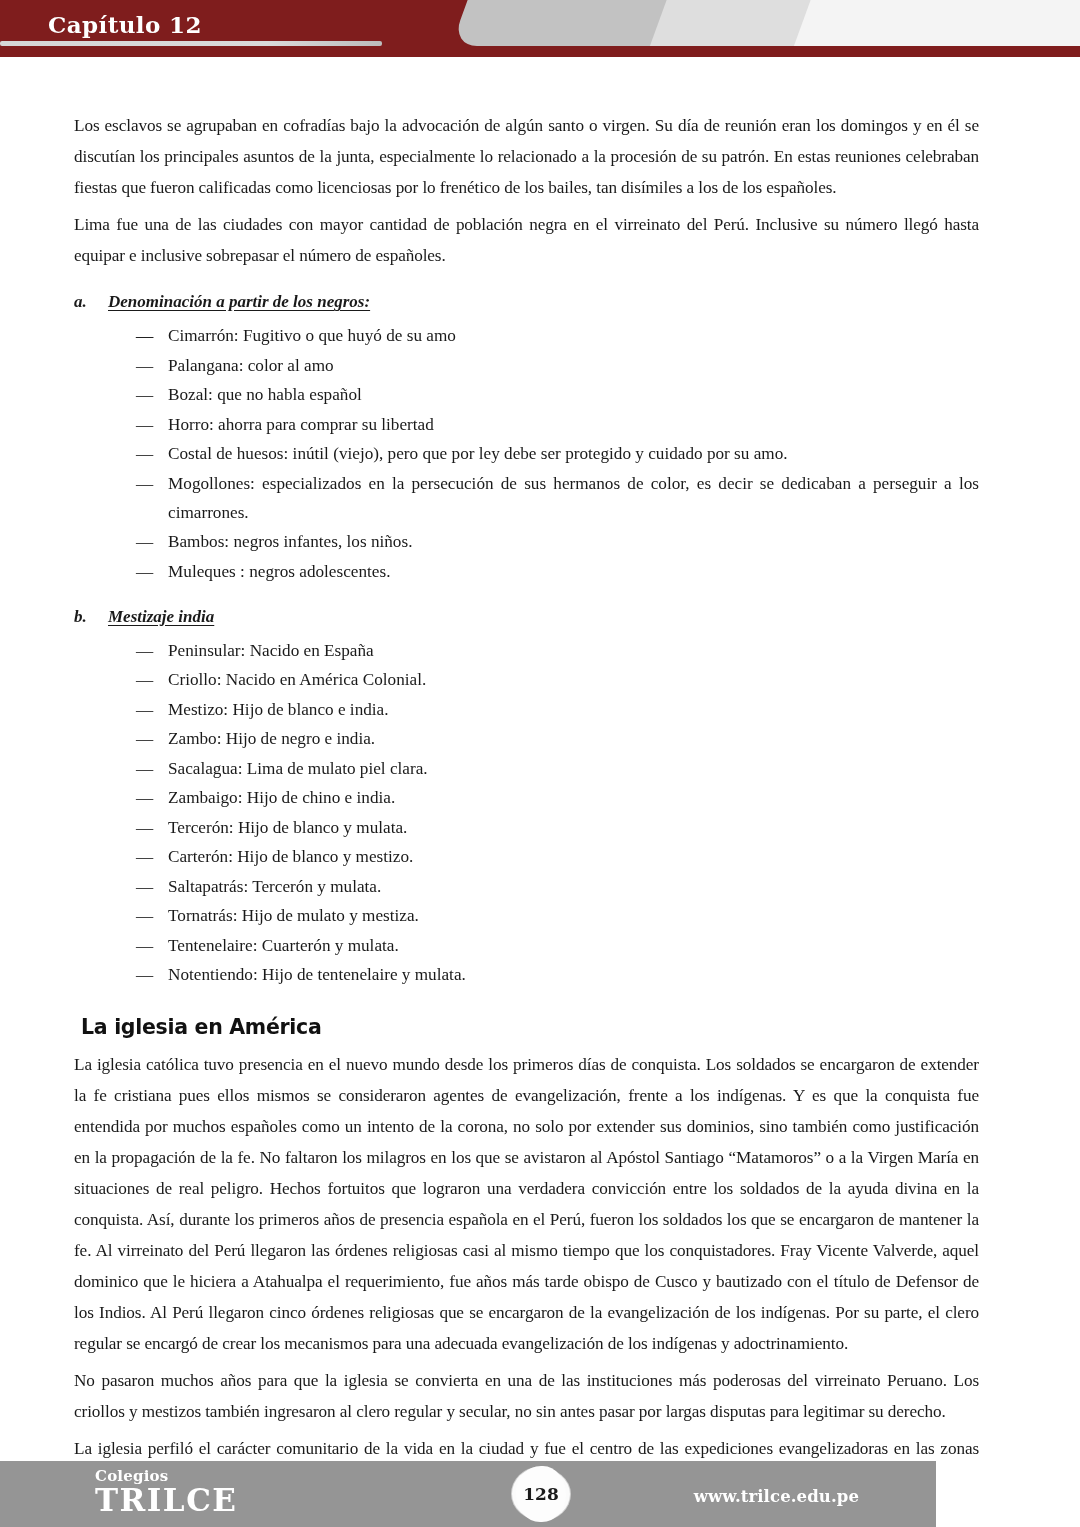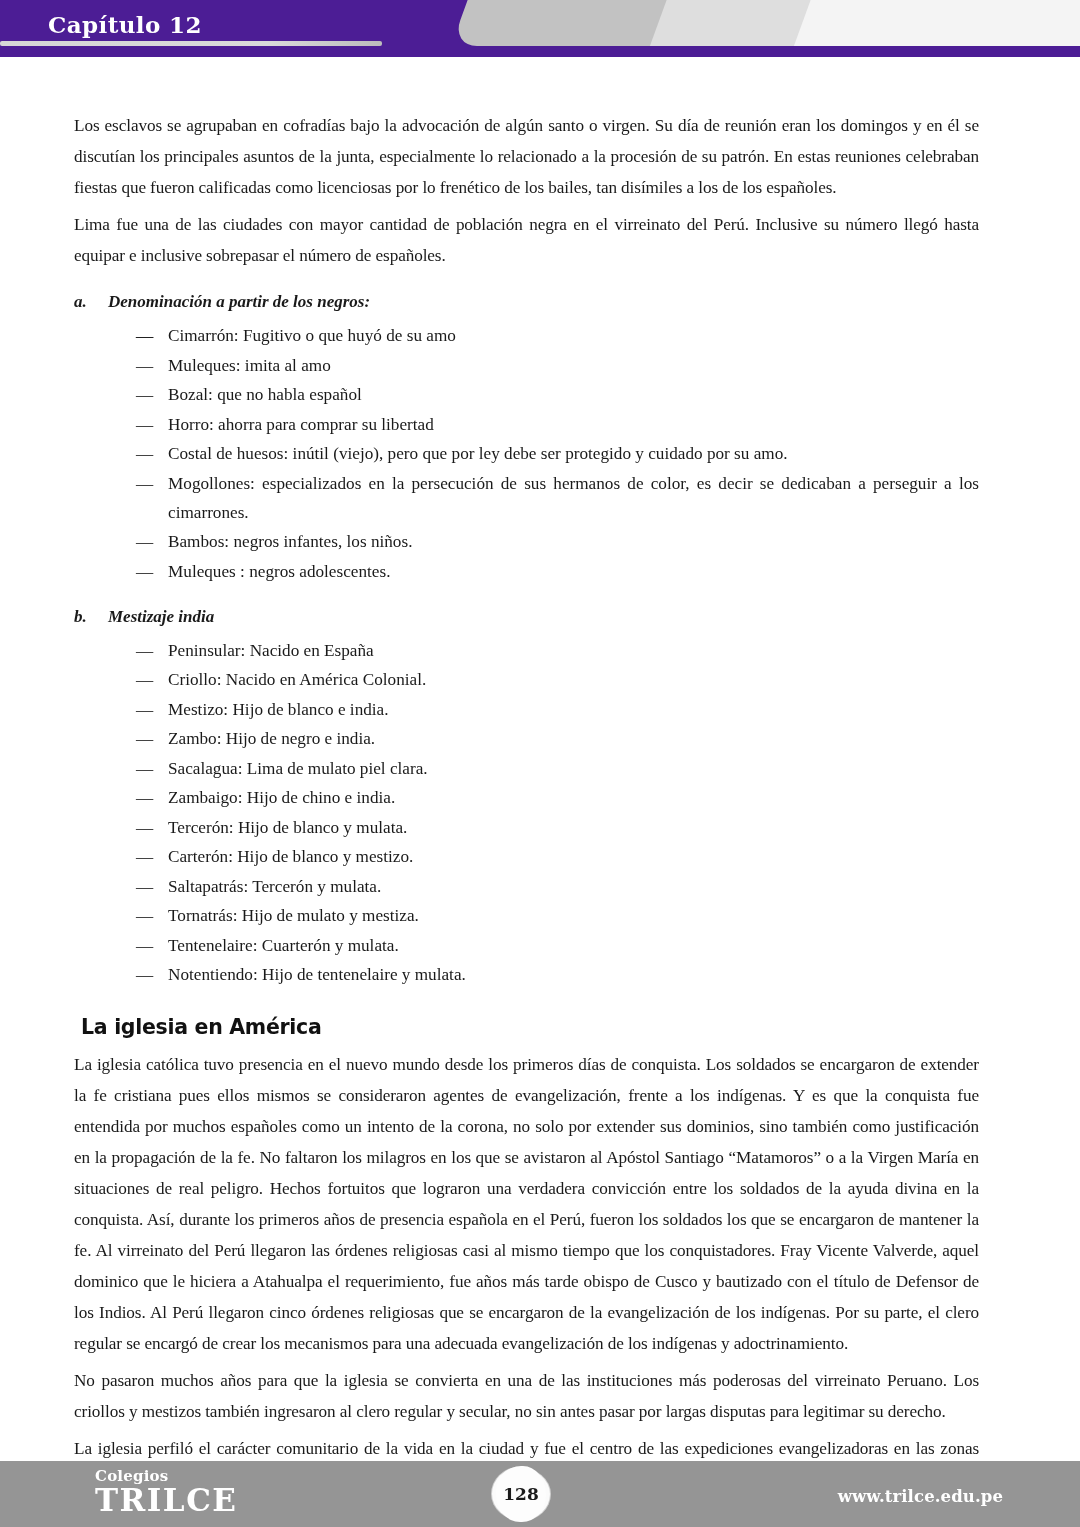--- a/index.html
+++ b/index.html
@@ -15,21 +15,21 @@
     color: #1a1a1a;
     overflow: hidden;
   }
 
   
   .header {
     position: absolute;
     top: 0; left: 0;
     width: 1080px;
     height: 57px;
-    background: #4c1d95;
+    background: #7f1d1d;
     overflow: hidden;
   }
   .header-band {
     position: absolute;
     top: -4px;
     height: 50px;
     transform: skewX(-20deg);
   }
   .band-1 {
     left: 460px;
@@ -93,20 +93,21 @@
   }
   .section-letter {
     font-weight: bold;
     font-style: italic;
     width: 34px;
     flex: 0 0 34px;
   }
   .section-title {
     font-weight: bold;
     font-style: italic;
+    text-decoration: underline;
     text-underline-offset: 3px;
   }
 
   ul.dashlist {
     list-style: none;
     margin: 0;
     padding: 0 0 0 62px;
   }
   ul.dashlist li {
     position: relative;
@@ -133,21 +134,21 @@
     margin: 26px 0 10px 7px;
     letter-spacing: -0.3px;
     color: #111;
   }
 
   
   .footer {
     position: absolute;
     left: 0;
     bottom: 0;
-    width: 1080px;
+    width: 936px;
     height: 66px;
     background: #959595;
   }
   .logo {
     position: absolute;
     left: 95px;
     top: 8px;
     color: #ffffff;
     font-family: "DejaVu Serif", "Liberation Serif", serif;
     line-height: 1;
@@ -160,21 +161,21 @@
     margin-bottom: 1px;
   }
   .logo .trilce {
     font-size: 31px;
     font-weight: bold;
     letter-spacing: 1.5px;
     display: block;
   }
   .page-badge {
     position: absolute;
-    left: 492px;
+    left: 512px;
     top: 7px;
     width: 58px;
     height: 52px;
     background: #fbfbfb;
     border-radius: 46% 54% 48% 52% / 50% 50% 50% 50%;
     box-shadow: 0 0 0 1px rgba(255,255,255,0.55);
   }
   .page-badge::before {
     content: "";
     position: absolute;
@@ -222,21 +223,21 @@
   <p class="para">Los esclavos se agrupaban en cofradías bajo la advocación de algún santo o virgen. Su día de reunión eran los domingos y en él se discutían los principales asuntos de la junta, especialmente lo relacionado a la procesión de su patrón. En estas reuniones celebraban fiestas que fueron calificadas como licenciosas por lo frenético de los bailes, tan disímiles a los de los españoles.</p>
   <p class="para">Lima fue una de las ciudades con mayor cantidad de población negra en el virreinato del Perú. Inclusive su número llegó hasta equipar e inclusive sobrepasar el número de españoles.</p>
 
   <div class="section-head">
     <span class="section-letter">a.</span>
     <span class="section-title">Denominación a partir de los negros:</span>
   </div>
   <ul class="dashlist">
     <li><span class="dash">—</span></li>
     <li><span class="dash">—</span><span>Cimarrón: Fugitivo o que huyó de su amo</span></li>
-    <li><span class="dash">—</span><span>Muleques: imita al amo</span></li>
+    <li><span class="dash">—</span><span>Palangana: color al amo</span></li>
     <li><span class="dash">—</span><span>Bozal: que no habla español</span></li>
     <li><span class="dash">—</span><span>Horro: ahorra para comprar su libertad</span></li>
     <li><span class="dash">—</span><span>Costal de huesos: inútil (viejo), pero que por ley debe ser protegido y cuidado por su amo.</span></li>
     <li class="wrap"><span class="dash">—</span><span>Mogollones: especializados en la persecución de sus hermanos de color, es decir se dedicaban a perseguir a los cimarrones.</span></li>
     <li><span class="dash">—</span><span>Bambos: negros infantes, los niños.</span></li>
     <li><span class="dash">—</span><span>Muleques : negros adolescentes.</span></li>
   </ul>
 
   <div class="section-head">
     <span class="section-letter">b.</span>

